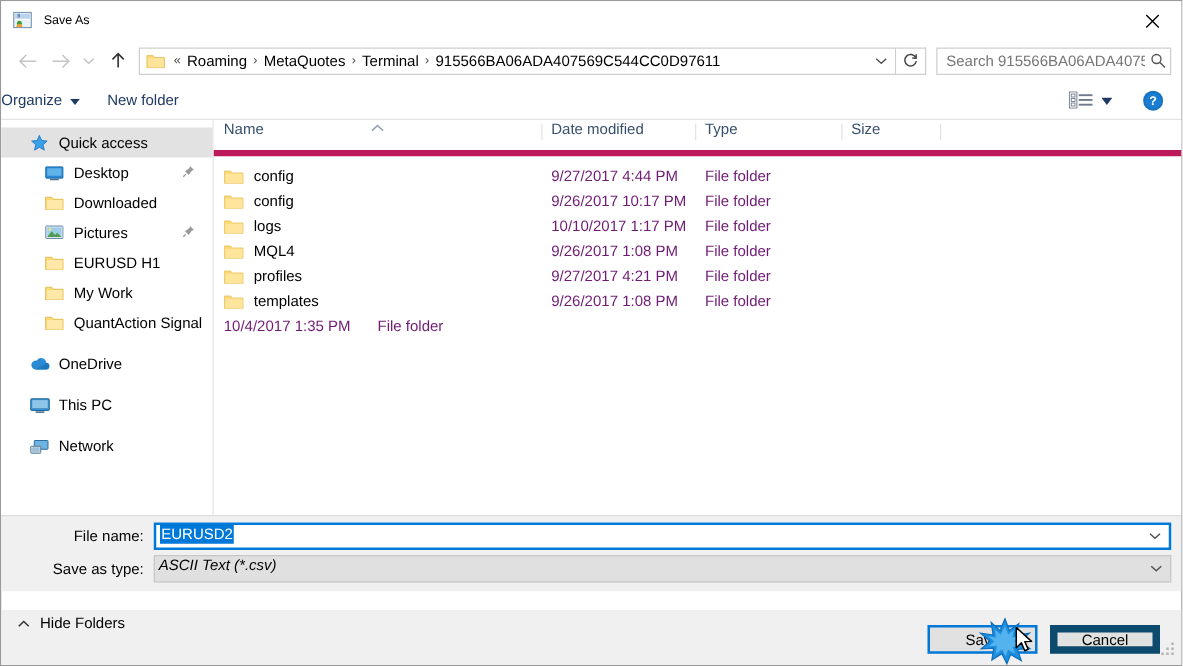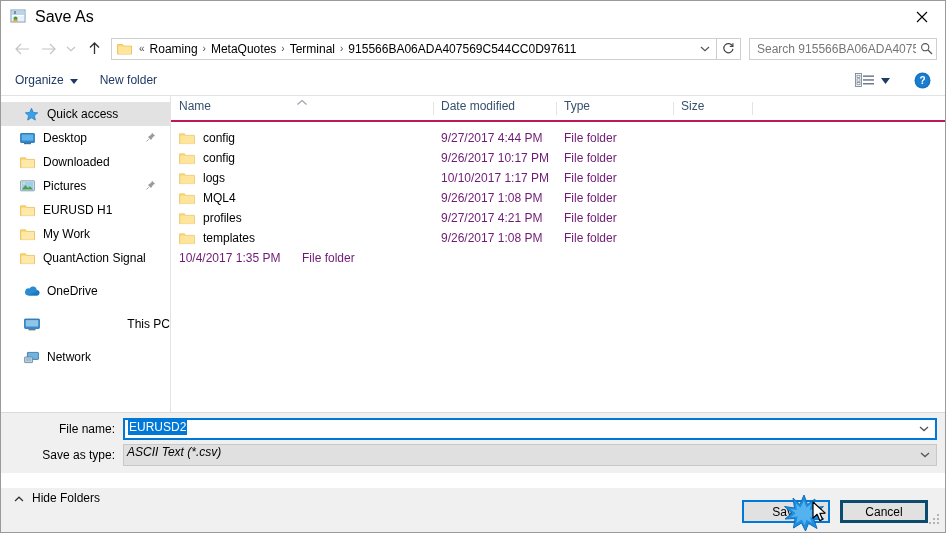--- a/index.html
+++ b/index.html
@@ -9,21 +9,21 @@
     font-size:12px;color:#000;background:#ffffff;
     -webkit-font-smoothing:antialiased;
   }
   .dialog{position:relative;width:946px;height:533px;box-sizing:border-box;
     border:1px solid #9a9a9a;background:#ffffff;}
 
   
   .titlebar{height:31px;background:#ffffff;display:flex;align-items:center;
     position:relative;}
   .title-icon{width:17px;height:17px;margin-left:9px;margin-right:8px;position:relative;flex:none;}
-  .title-text{font-size:16px;color:#000;text-align:center;}
+  .title-text{font-size:10px;color:#000;text-align:center;}
   .close-btn{position:absolute;right:0;top:0;width:46px;height:31px;
     display:flex;align-items:center;justify-content:center;cursor:default;}
   .close-btn svg{display:block;}
 
   
   .navbar{height:33px;display:flex;align-items:center;padding:0 0 0 8px;background:#fff;}
   .navbtn{width:26px;height:26px;display:flex;align-items:center;justify-content:center;flex:none;}
   .navbtn.small{width:20px;}
   .addressbar{flex:1;height:22px;border:1px solid #cfcfcf;background:#fff;
     display:flex;align-items:center;margin:0 4px 0 4px;box-sizing:border-box;min-width:0;}
@@ -34,41 +34,41 @@
   .addr-chevron{width:22px;height:20px;display:flex;align-items:center;justify-content:center;flex:none;}
   .refresh-btn{width:24px;height:22px;border:1px solid #cfcfcf;border-left:none;background:#fff;
     display:flex;align-items:center;justify-content:center;margin-left:-4px;margin-right:8px;flex:none;box-sizing:border-box;}
   .searchbox{width:188px;height:22px;border:1px solid #cfcfcf;background:#fff;
     display:flex;align-items:center;margin-right:8px;box-sizing:border-box;flex:none;}
   .searchbox .ph{flex:1;font-size:12px;color:#767676;padding-left:7px;overflow:hidden;white-space:nowrap;}
   .search-ico{width:20px;display:flex;align-items:center;justify-content:center;}
 
   
   .toolbar{height:30px;display:flex;align-items:center;background:#fff;
-    border-bottom:1px solid #e3e3e3;padding-left:14px;}
+    border-bottom:1px solid #e3e3e3;padding-left:0;}
   .tb-item{font-size:12px;color:#1f3a63;display:flex;align-items:center;margin-right:22px;}
   .tb-caret{margin-left:6px;}
   .tb-right{margin-left:auto;display:flex;align-items:center;padding-right:14px;}
   .viewicon{display:flex;align-items:center;}
   .help-btn{width:17px;height:17px;margin-left:24px;}
 
   
   .body{display:flex;height:316px;background:#fff;}
   .sidebar{width:170px;background:#fff;border-right:1px solid #e3e3e3;
     padding-top:6px;box-sizing:border-box;position:relative;}
   .side-item{height:24px;display:flex;align-items:center;font-size:12px;color:#000;
     padding-left:22px;position:relative;box-sizing:border-box;}
   .side-item.sel{background:#e2e2e2;}
-  .side-item.indent{padding-left:18px;}
+  .side-item.indent{padding-left:34px;}
   .side-ico{width:17px;height:17px;margin-right:7px;flex:none;position:relative;display:flex;align-items:center;justify-content:center;}
   .side-label{white-space:nowrap;overflow:hidden;}
   .pin{position:absolute;right:14px;top:50%;transform:translateY(-50%);}
 
   .filepane{flex:1;display:flex;flex-direction:column;min-width:0;position:relative;}
-  .colhead{height:24px;display:flex;align-items:center;border-bottom:2px solid #be185d;
+  .colhead{height:24px;display:flex;align-items:flex-start;border-bottom:5px solid #be185d;
     position:relative;background:#fff;}
   .col{font-size:12px;color:#37506e;padding-bottom:4px;box-sizing:border-box;position:relative;}
   .col .lbl{padding-left:8px;}
   .coldiv{position:absolute;top:3px;bottom:2px;width:1px;background:#e3e3e3;}
   .sortmark{position:absolute;left:125px;top:-1px;}
   .rows{padding-top:6px;}
   .frow{height:20px;display:flex;align-items:center;font-size:12px;color:#000;}
   .fname{display:flex;align-items:center;box-sizing:border-box;padding-left:8px;}
   .folder-ico{width:16px;height:13px;margin-right:8px;flex:none;position:relative;}
   .fcell{box-sizing:border-box;padding-left:8px;color:#701a75;}
@@ -83,21 +83,21 @@
   .frm-field.disabled{background:#e0e0e0;border:1px solid #c8c8c8;font-style:italic;}
   .fv{flex:1;font-size:12px;padding-left:3px;white-space:nowrap;overflow:hidden;}
   .fv .sel{background:#0078d7;color:#fff;padding:1px 1px;}
   .fld-chevron{width:22px;display:flex;align-items:center;justify-content:center;flex:none;}
 
   
   .footer{background:#f0f0f0;height:auto;position:absolute;left:0;right:0;bottom:0;height:44px;}
   .hide-folders{position:absolute;left:13px;top:3px;display:flex;align-items:center;
     font-size:12px;color:#000;}
   .hf-caret{margin-right:8px;}
-  .btn{position:absolute;height:23px;width:88px;background:#e1e1e1;border:3px solid #0c4a6e;
+  .btn{position:absolute;height:23px;width:88px;background:#e1e1e1;border:6px solid #0c4a6e;
     font-size:12px;color:#000;display:flex;align-items:center;justify-content:center;box-sizing:border-box;}
   .btn.primary{border:2px solid #0078d7;background:#e1e1e1;}
   .grip{position:absolute;right:4px;bottom:3px;}
   .starburst{position:absolute;pointer-events:none;}
   .cursor{position:absolute;pointer-events:none;}
 </style>
 </head>
 <body>
 
 <div class="dialog">
@@ -316,21 +316,21 @@
       <div class="side-item" style="margin-top:9px;">
         <span class="side-ico">
           <svg width="16" height="12" viewBox="0 0 16 12">
             <path d="M4 10.6h8.6a2.7 2.7 0 0 0 .3-5.4A4 4 0 0 0 5.5 3.4 3.2 3.2 0 0 0 4 10.6z" fill="#2a8ad4"></path>
             <path d="M4 10.6h8.6a2.7 2.7 0 0 0 .3-5.4 3.3 3.3 0 0 1-1.3 1.5z" fill="#1f78bd"></path>
           </svg>
         </span>
         <span class="side-label">OneDrive</span>
       </div>
 
-      <div class="side-item" style="margin-top:9px;justify-content:space-between;">
+      <div class="side-item" style="margin-top:9px;">
         <span class="side-ico">
           <svg width="16" height="13" viewBox="0 0 16 13">
             <rect x="0.6" y="1" width="14.8" height="9.4" rx="0.6" fill="#3a8fd0" stroke="#21679c" stroke-width="0.8"></rect>
             <rect x="1.8" y="2.1" width="12.4" height="6.4" fill="#8ec6ea"></rect>
             <rect x="4.5" y="11" width="7" height="1.4" fill="#5b7f9c"></rect>
           </svg>
         </span>
         <span class="side-label">This PC</span>
       </div>
 

